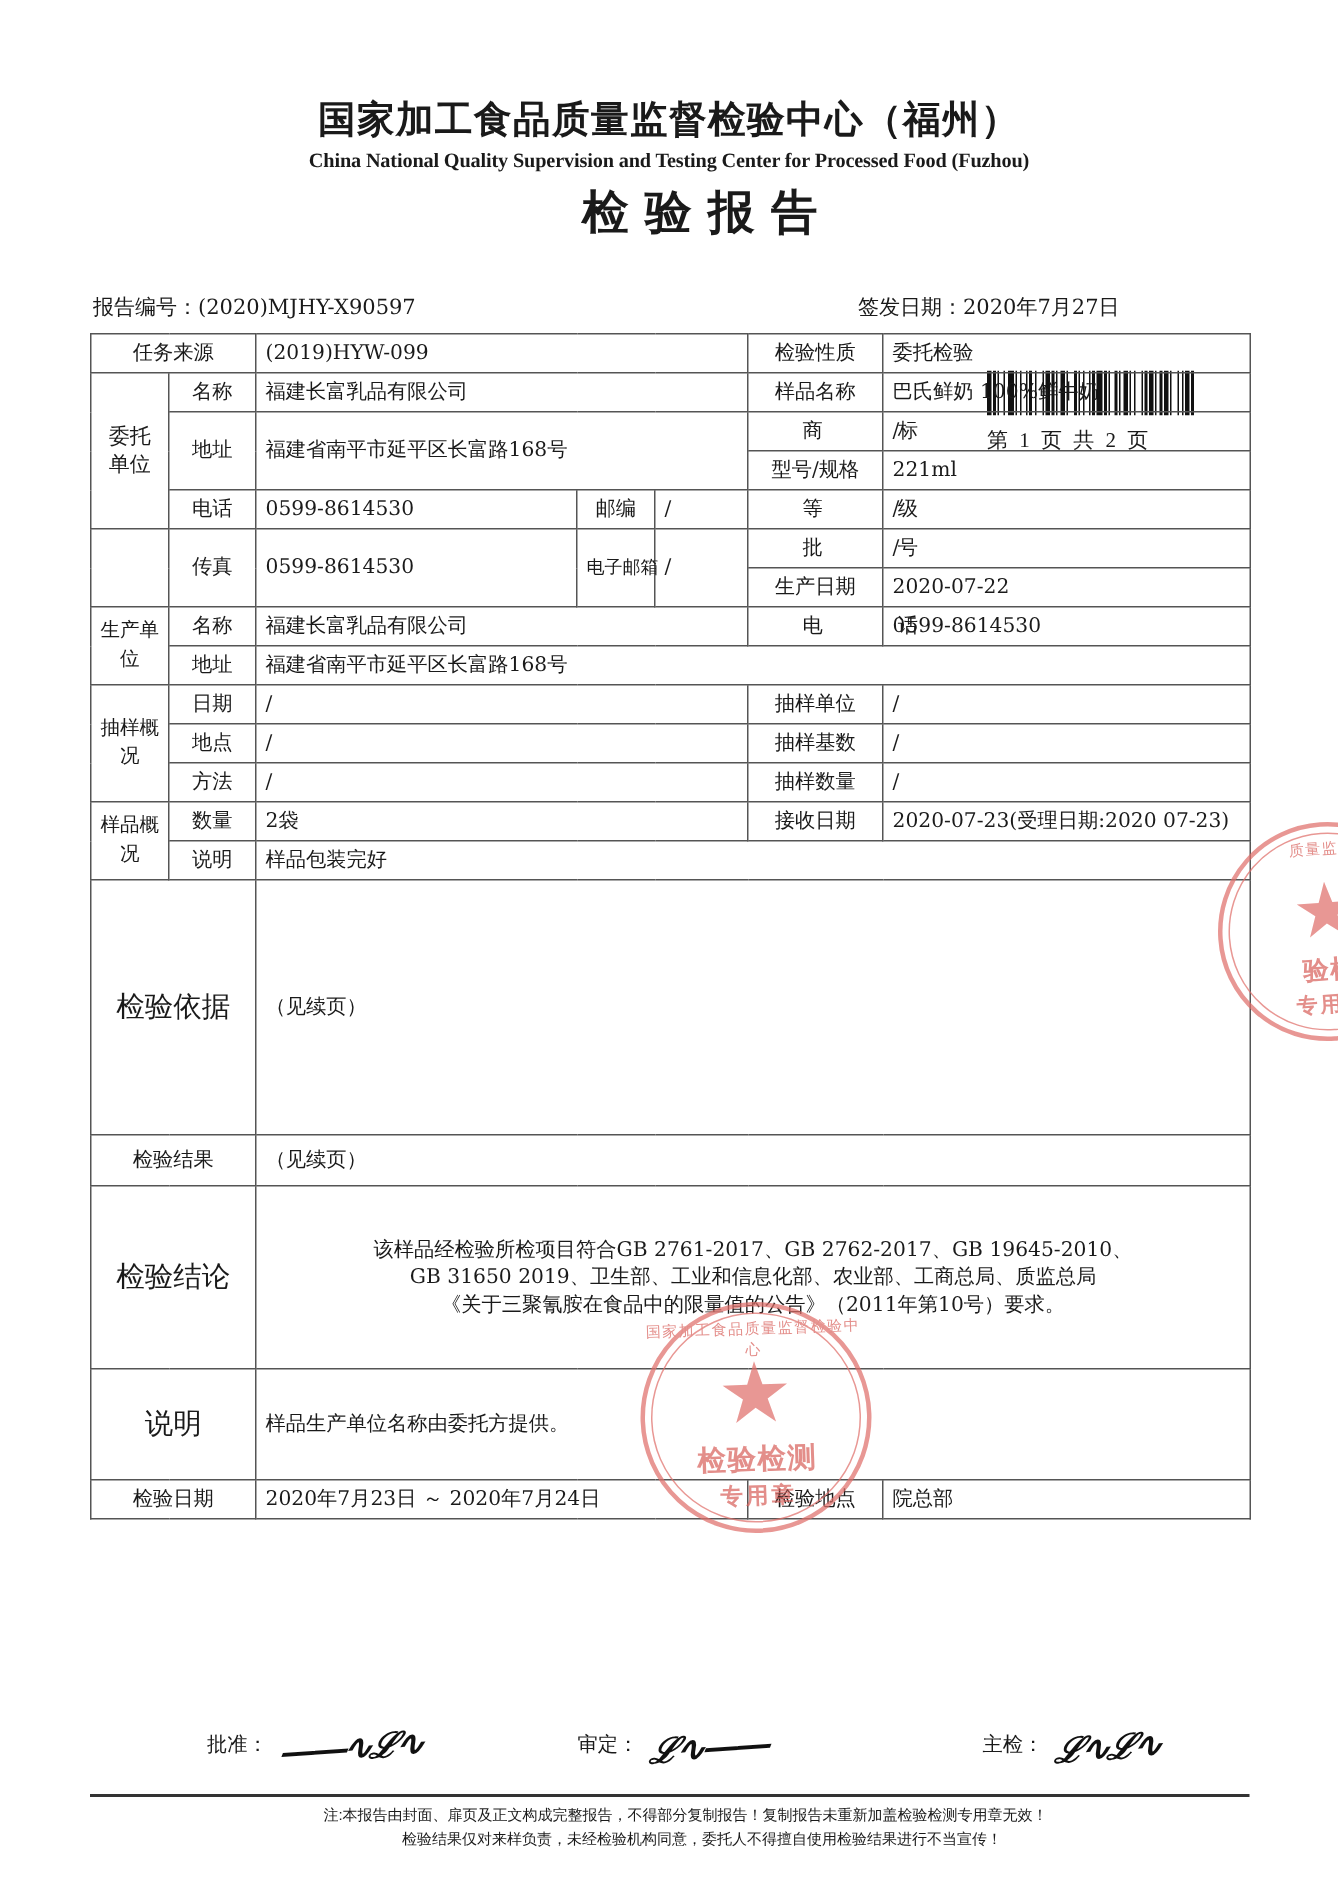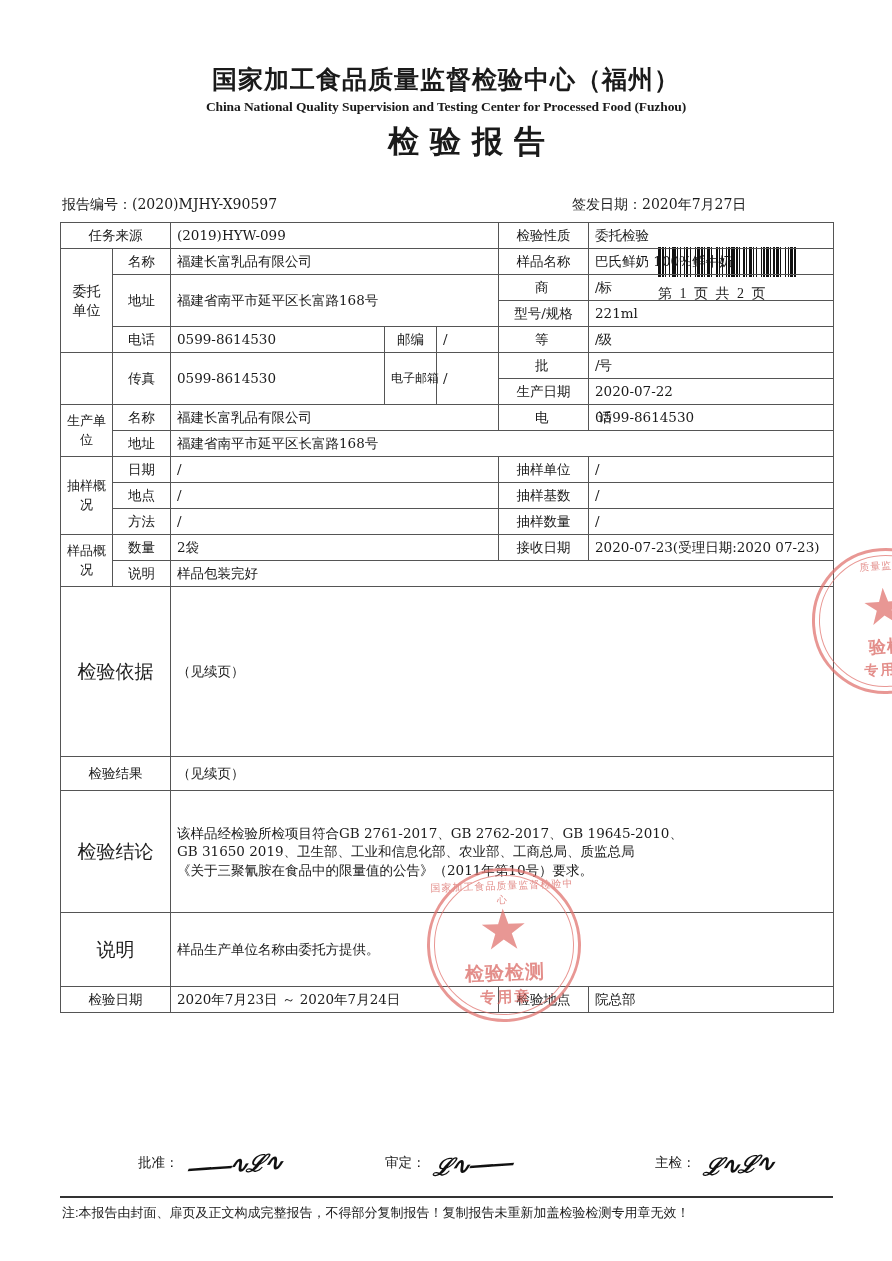--- a/index.html
+++ b/index.html
@@ -183,20 +183,21 @@
   }
   td.basis-body {
     vertical-align: middle;
     padding-left: 10px;
   }
   td.concl-body {
     vertical-align: top;
     padding: 8px 10px 8px 10px;
     line-height: 1.65;
     position: relative;
+    text-align: center;
   }
   td.note-body {
     vertical-align: top;
     padding: 6px 10px;
   }
 
   
   .sig-row {
     position: absolute;
     left: 60px;
@@ -232,23 +233,24 @@
     border-top: 2px solid #333;
   }
   .rule.r1 { top: 1196px; }
 
   .footer-notes {
     position: absolute;
     left: 62px;
     top: 1203px;
     width: 790px;
     font-family: Liberation Sans, sans-serif;
-    font-size: 13px;
+    font-size: 10px;
     line-height: 1.55;
     white-space: nowrap;
+    text-align: center;
   }
   .footer-notes .ln2 { padding-left: 22px; }
 
   
   .stamp {
     position: absolute;
     border: 3px solid #e0706b;
     border-radius: 50%;
     opacity: .72;
     pointer-events: none;
@@ -589,20 +591,21 @@
     <div class="sig" style="left:595px">
       <span class="nm">主检：</span>
       <span class="sig-ink">ℒ∿ℒ∿</span>
     </div>
   </div>
 
   <div class="rule r1"></div>
 
   <div class="footer-notes">
     <div class="ln1">注:本报告由封面、扉页及正文构成完整报告，不得部分复制报告！复制报告未重新加盖检验检测专用章无效！</div>
+    <div class="ln2">检验结果仅对来样负责，未经检验机构同意，委托人不得擅自使用检验结果进行不当宣传！</div>
   </div>
 
   <div class="stamp stamp-main">
     <div class="ring"></div>
     <div class="stamp-arc">国家加工食品质量监督检验中心</div>
     <div class="stamp-star">★</div>
     <div class="stamp-txt1">检验检测</div>
     <div class="stamp-txt2">专用章</div>
   </div>
 

